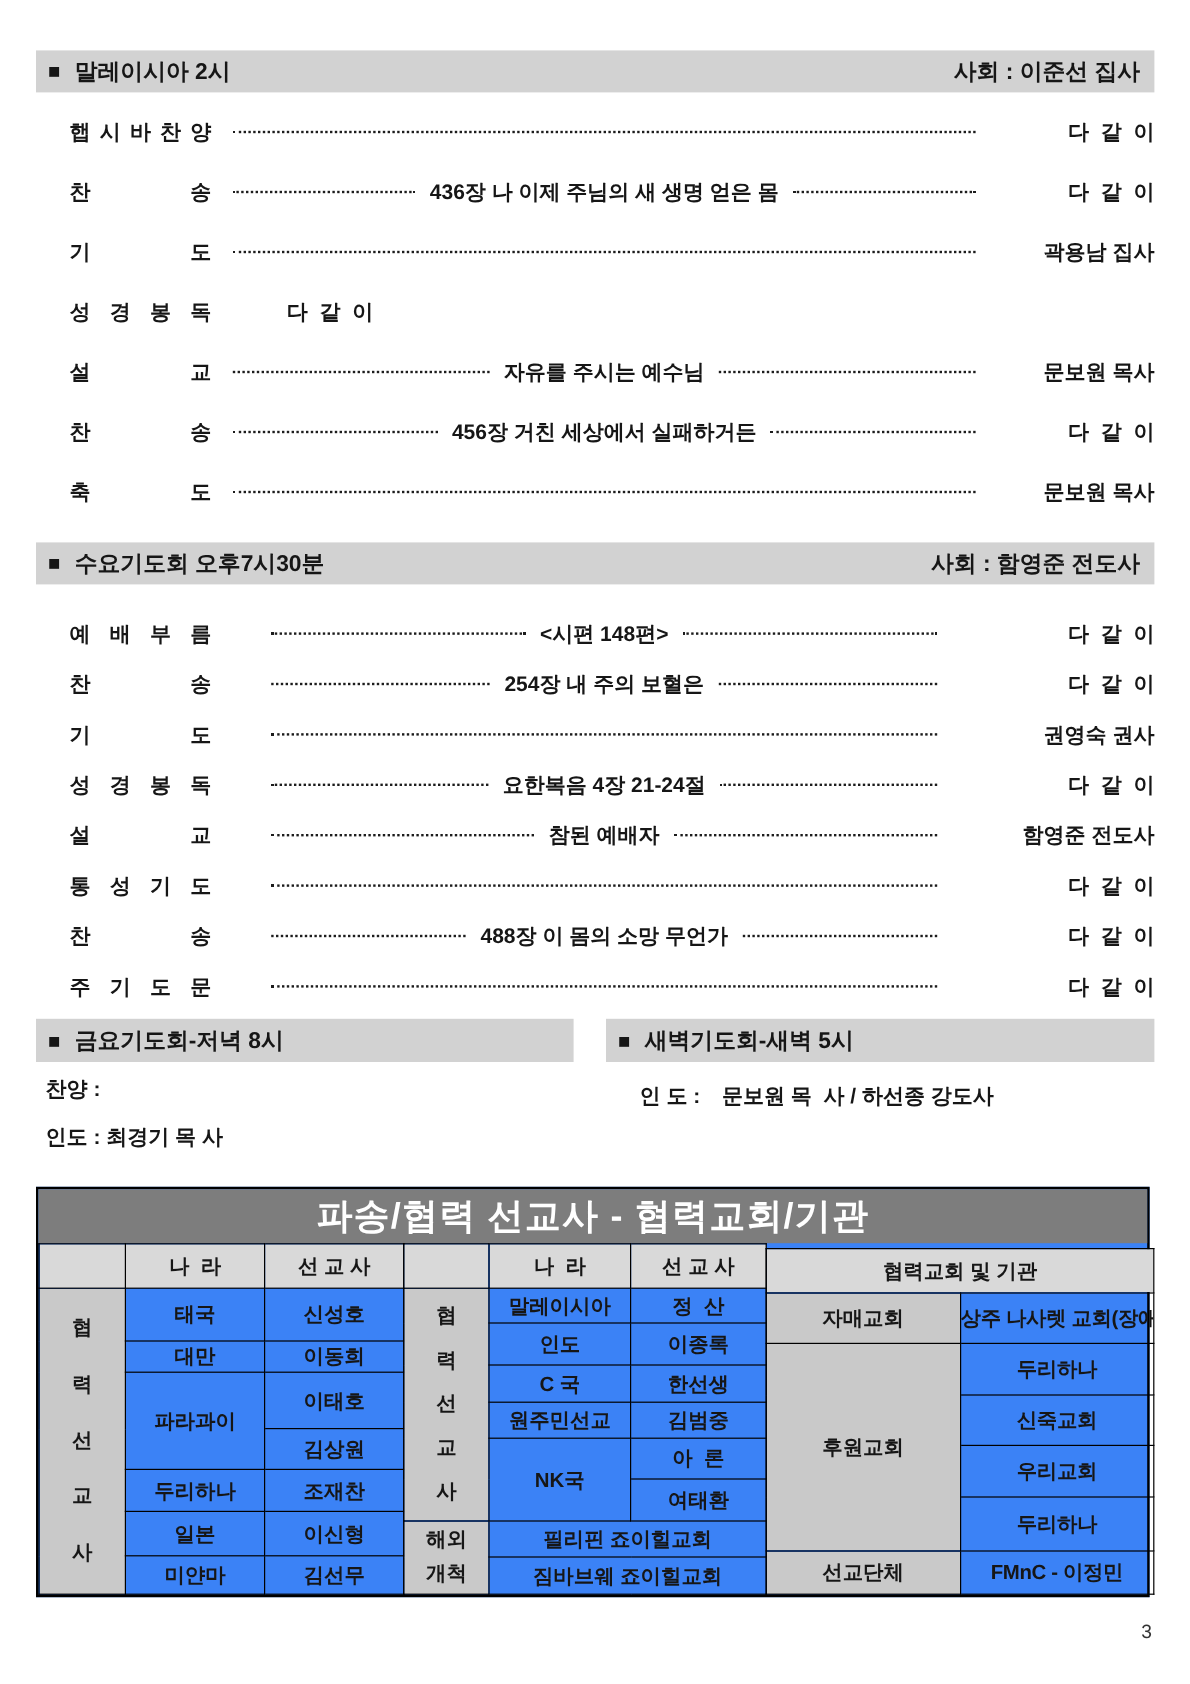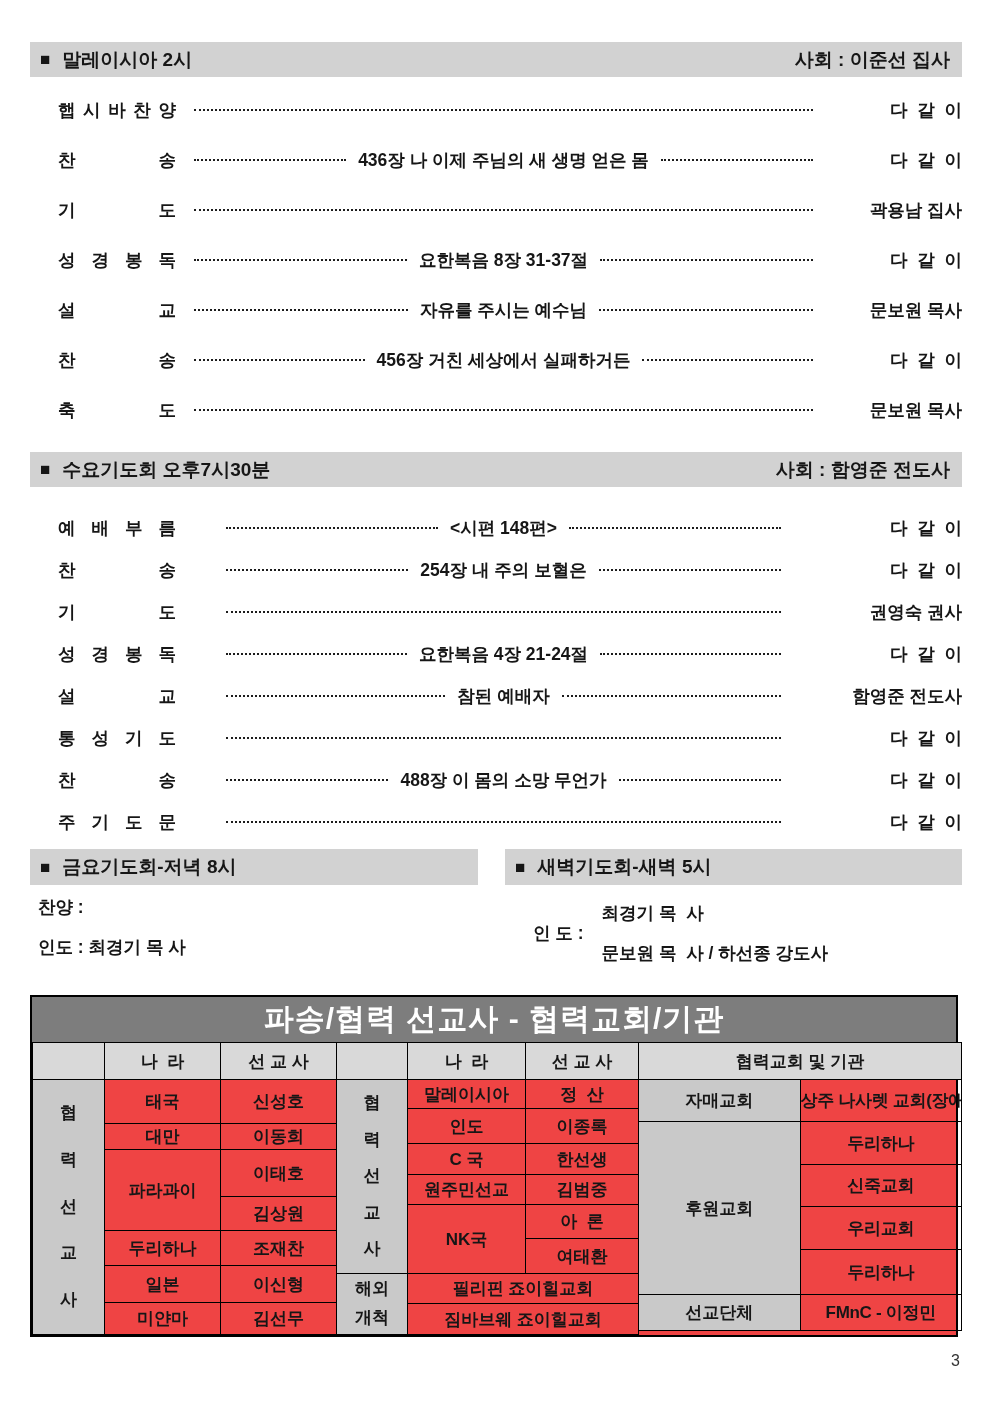--- a/index.html
+++ b/index.html
@@ -30,24 +30,24 @@
   .half-l{width:448px;flex:none;}
   .half-r{width:457px;flex:none;}
   .half-l .bar,.half-r .bar{width:100%;height:36px;}
   .fr-lines{margin-top:2px;font-size:17.5px;}
   .fr-lines div{height:40px;display:flex;align-items:center;white-space:pre;padding-left:8px;}
   .dawn-body{display:flex;align-items:center;margin-top:8px;font-size:17.5px;}
   .dawn-body .dlabel{white-space:pre;margin-left:28px;flex:none;}
   .dawn-lines{margin-left:18px;}
   .dawn-lines div{height:40px;display:flex;align-items:center;white-space:pre;}
   
-  .mwrap{width:928px;border:2px solid #000;box-sizing:border-box;margin-top:22px;background:#ef4444;}
+  .mwrap{width:928px;border:2px solid #000;box-sizing:border-box;margin-top:22px;background:#3b82f6;}
   .mtitle{height:45px;background:#7d7d7d;color:#ffffff;display:flex;align-items:center;justify-content:center;
           font-size:30px;letter-spacing:1px;}
-  .tbls{display:flex;align-items:flex-start;}
+  .tbls{display:flex;align-items:flex-end;}
   table.mt{border-collapse:collapse;table-layout:fixed;flex:none;}
   table.mt+table.mt{margin-left:-1px;}
   table.mt td{border:1px solid #000;text-align:center;vertical-align:middle;font-size:17px;
               padding:0;white-space:pre;overflow:hidden;}
   td.hd{background:#d9d9d9;}
   td.lab{background:#c9c9c9;}
   .vtext{width:1.15em;margin:0 auto;word-break:break-all;white-space:normal;text-align:center;}
   .v5a{line-height:2.75;}
   .v5b{line-height:2.15;}
   .wrap2{white-space:normal;line-height:1.7;padding:0 8px;}
@@ -83,25 +83,20 @@
       </div>
     <div class="row">
         <span class="lbl">기 도</span>
         <span class="mid">
           <span class="leader"></span>
         </span>
         <span class="nm">곽용남 집사</span>
       </div>
     <div class="row">
         <span class="lbl">성 경 봉 독</span>
-        <span class="mid">
-          <span class="leader"></span>
-          <span class="ctr">요한복음 8장 31-37절</span>
-          <span class="leader"></span>
-        </span>
         <span class="nm">다  같  이</span>
       </div>
     <div class="row">
         <span class="lbl">설 교</span>
         <span class="mid">
           <span class="leader"></span>
           <span class="ctr">자유를 주시는 예수님</span>
           <span class="leader"></span>
         </span>
         <span class="nm">문보원 목사</span>
@@ -207,21 +202,20 @@
         <div>인도 : 최경기 목 사</div>
       </div>
     </div>
     <div class="half-r">
       <div class="bar">
         <span class="ttl"><span class="blt">■</span><span>새벽기도회-새벽 5시</span></span>
       </div>
       <div class="dawn-body">
         <span class="dlabel">인 도 :</span>
         <div class="dawn-lines">
-          <div>최경기 목  사</div>
           <div>문보원 목  사 / 하선종 강도사</div>
         </div>
       </div>
     </div>
   </div>
 
   <div class="mwrap">
     <div class="mtitle">파송/협력 선교사 - 협력교회/기관</div>
     <div class="tbls">
 

